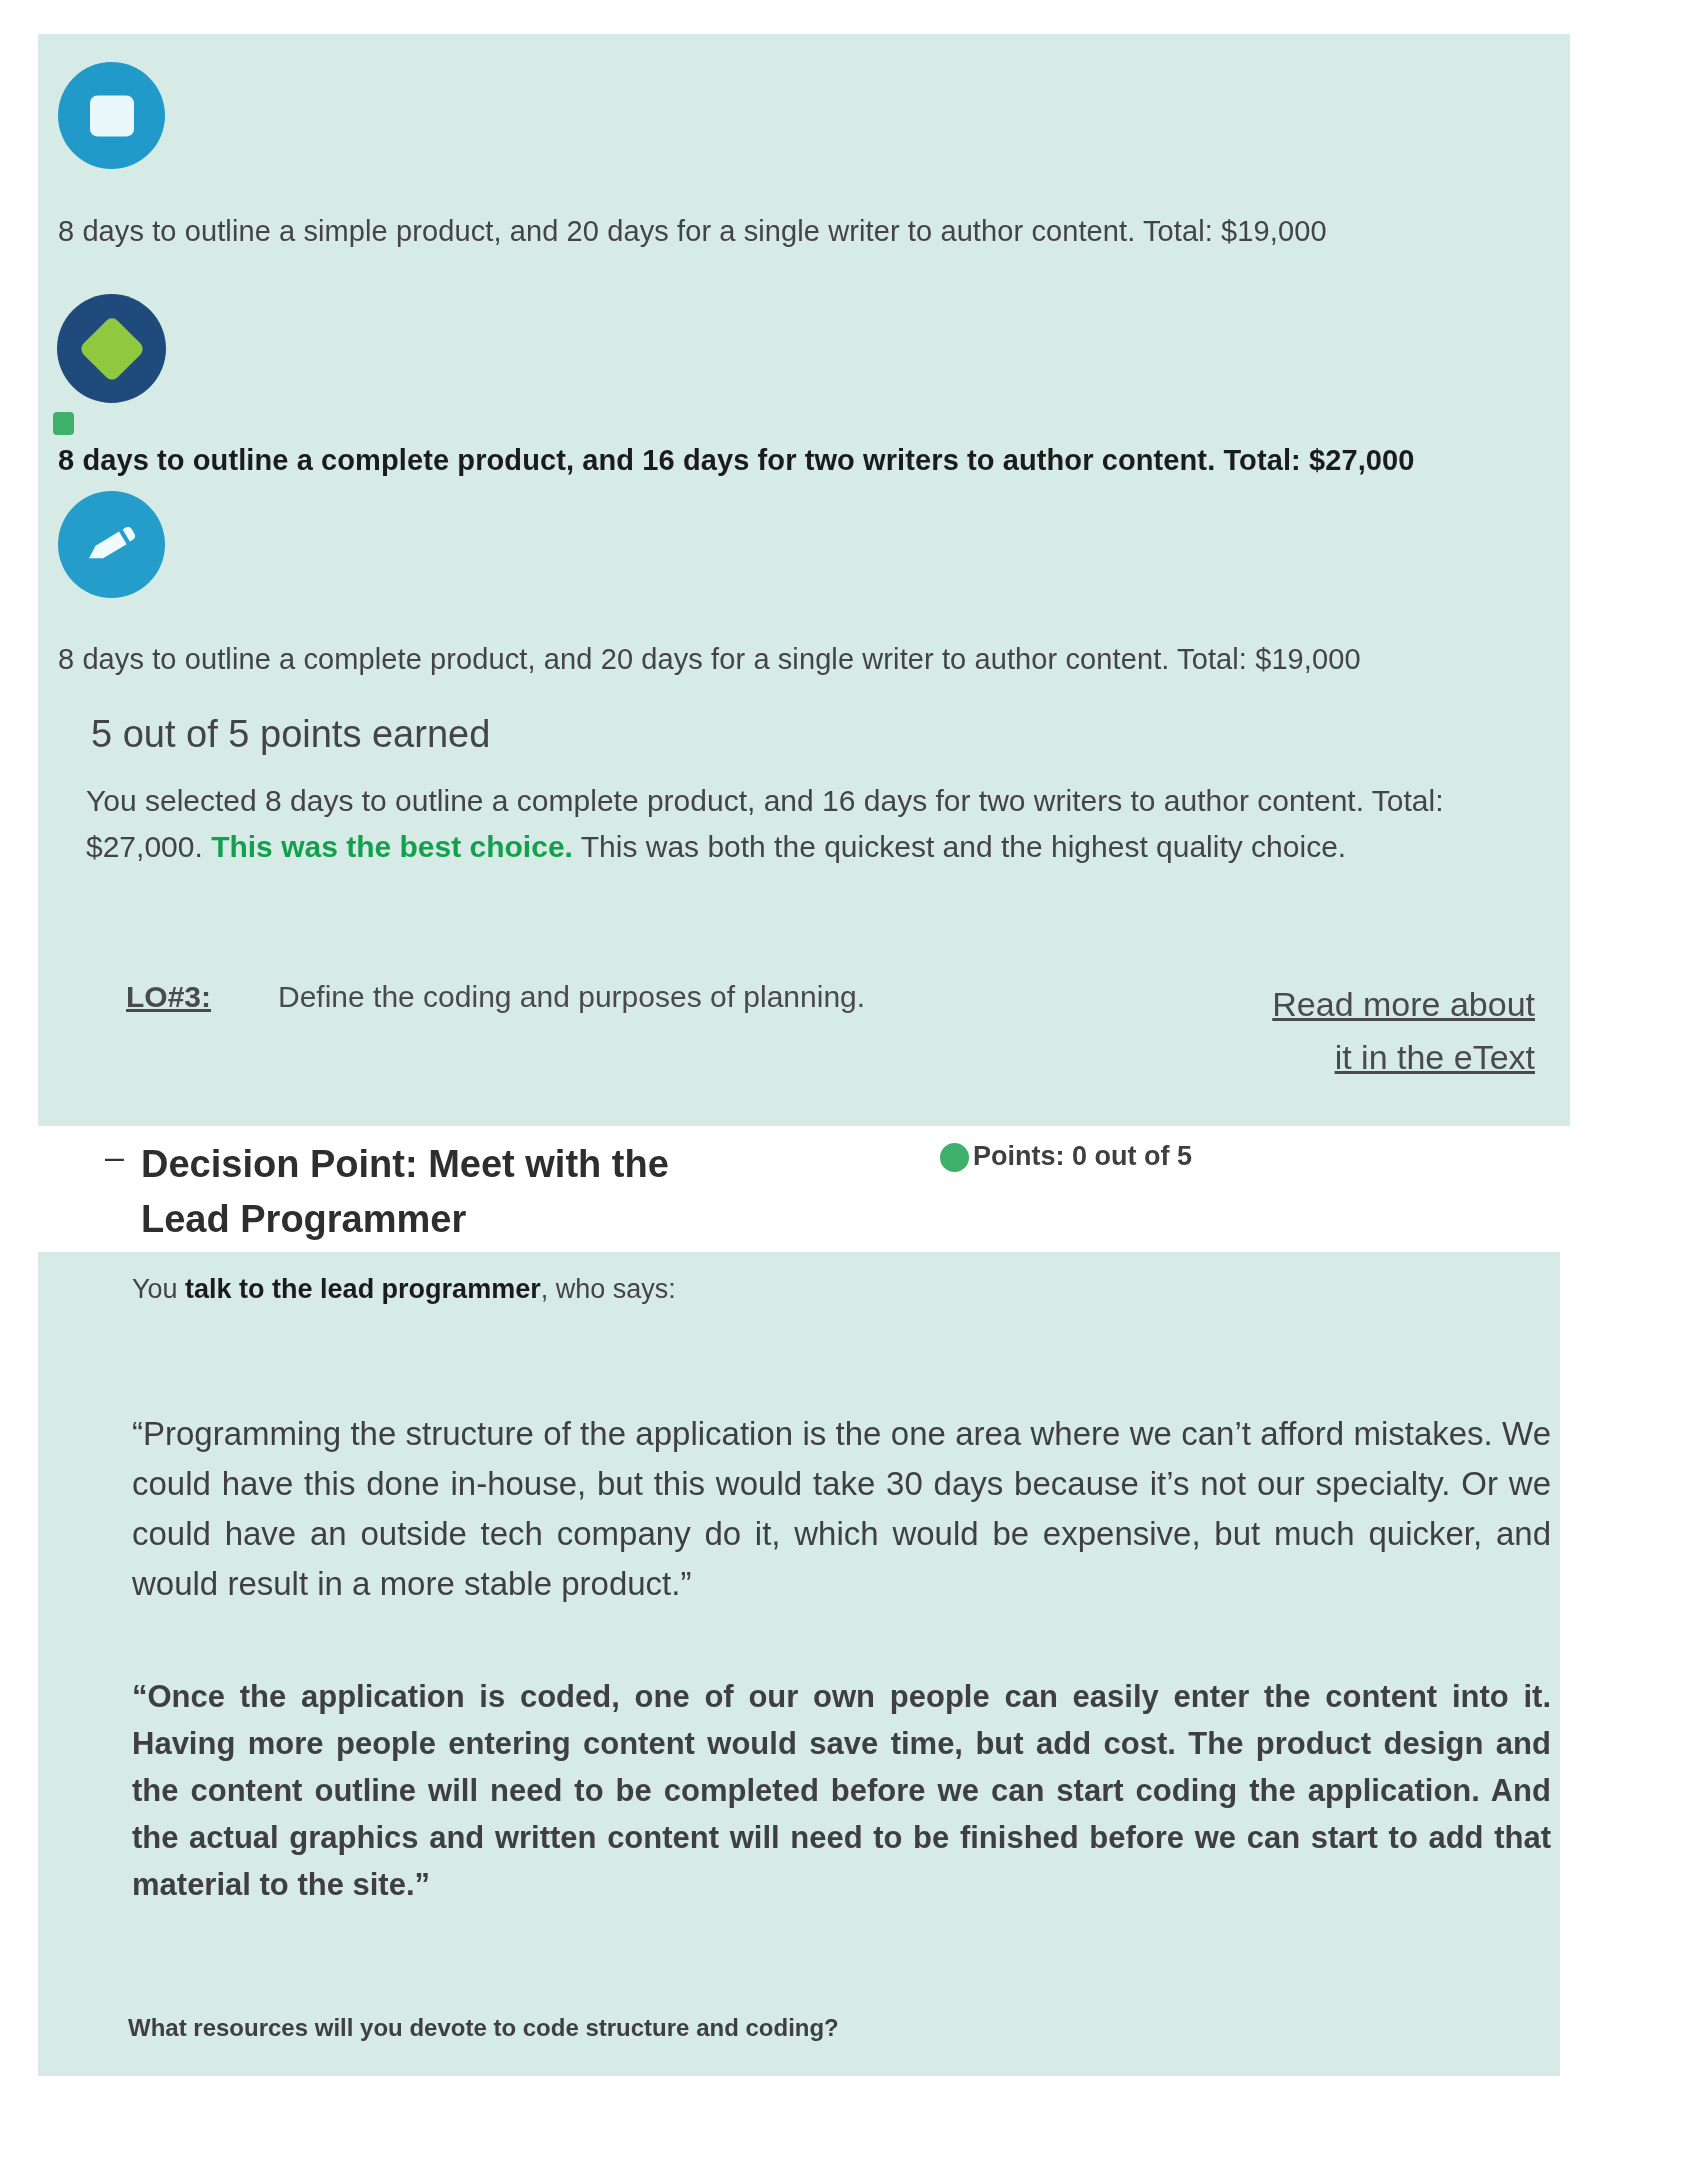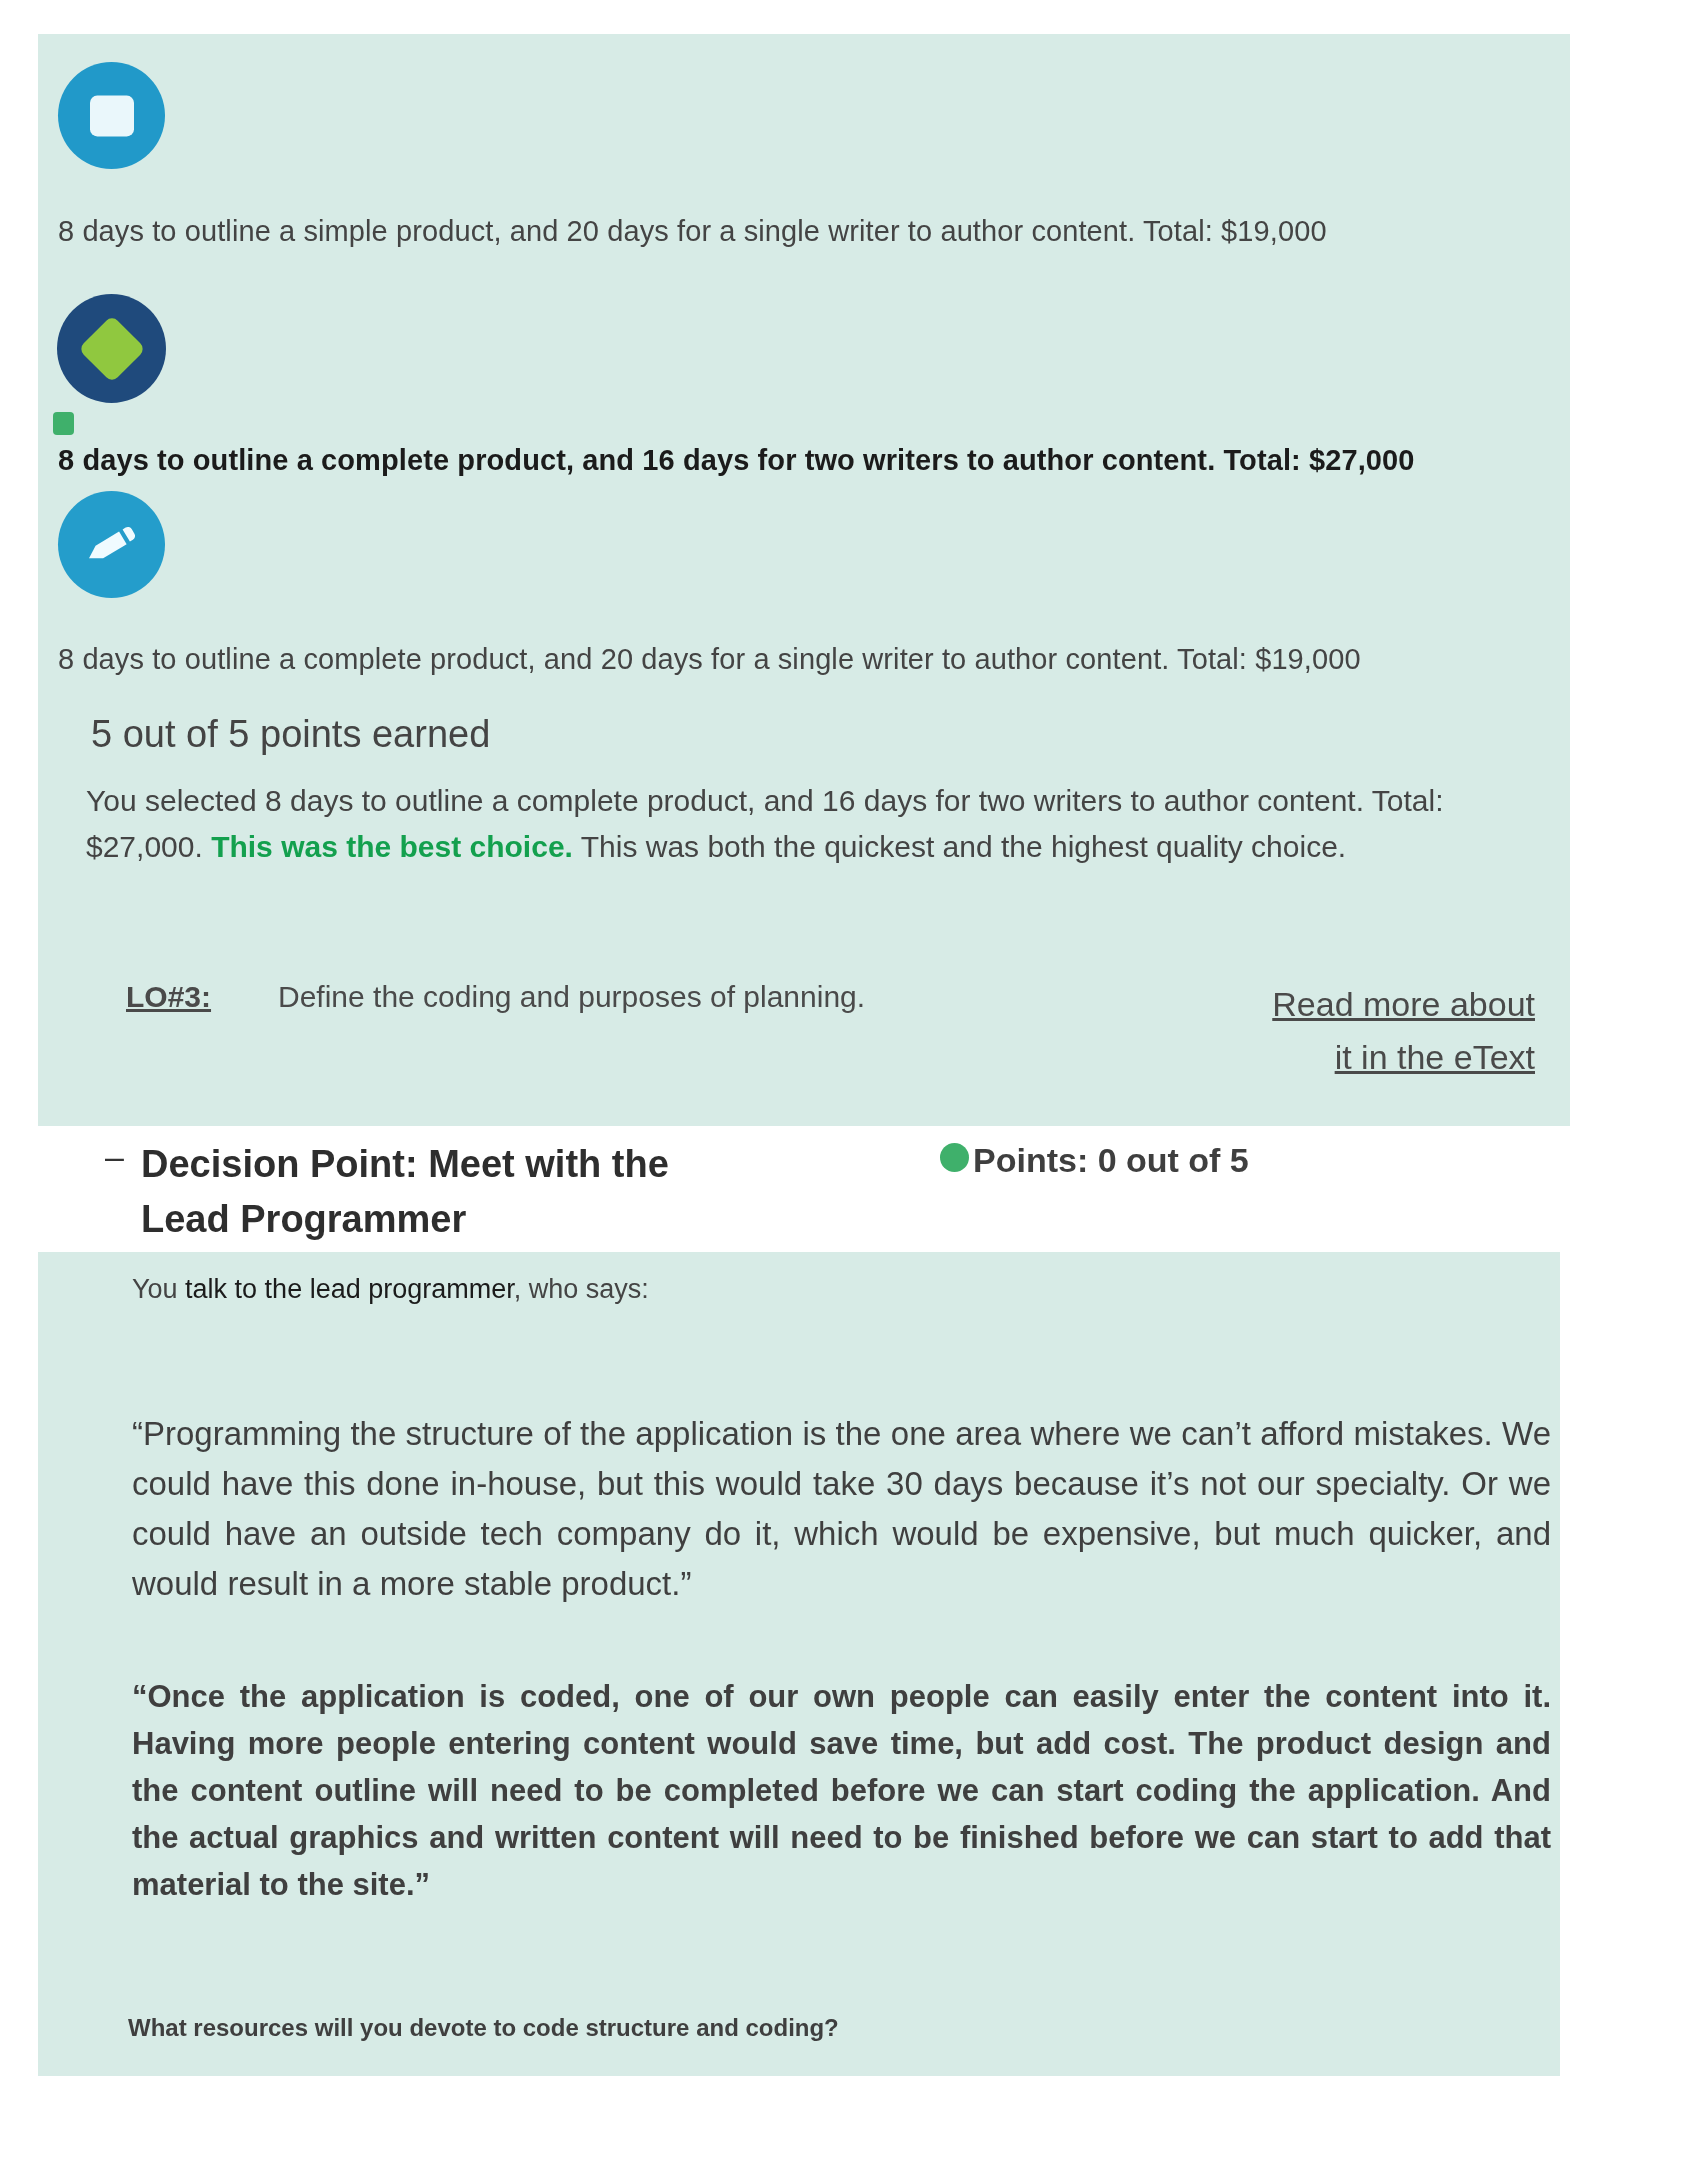--- a/index.html
+++ b/index.html
@@ -16,32 +16,32 @@
   .ic2{left:57px;width:109px;height:109px;background:#1f4a7c;}
   .ic3{left:58px;width:107px;height:107px;background:#249dcb;}
 
   .sq{position:absolute;left:50%;top:50%;transform:translate(-50%,-50%);background:#eaf7fb;}
   .diamond{position:absolute;left:50%;top:50%;width:48px;height:48px;transform:translate(-50%,-50%) rotate(45deg);background:#90c83f;border-radius:8px;}
   .pencil{position:absolute;left:50%;top:50%;transform:translate(-50%,-50%);}
 
   .greendot{position:absolute;background:#3fb06b;border-radius:2.6px;}
 
   .row{position:absolute;font-size:38px;color:#444444;}
-  .bold{font-weight:normal;color:#1b1b1b;}
+  .bold{font-weight:bold;color:#1b1b1b;}
   .hl-green{color:#13a04e;font-weight:bold;}
 
   .lo{position:absolute;font-size:30px;color:#4a4a4a;}
   .etext{position:absolute;font-size:34px;color:#4a4a4a;text-align:right;line-height:1.55;}
   .etext u{text-decoration:underline;margin-top:45px;}
 
   .bullet{position:absolute;}
   .bullet .dash{position:absolute;left:0;top:0;font-size:34px;color:#333;}
   .bullet .btxt{position:absolute;left:36px;top:0;width:602px;font-size:38px;font-weight:bold;color:#2e2e2e;line-height:1.45;}
 
-  .points{position:absolute;font-size:34px;font-weight:bold;color:#3f3f3f;}
+  .points{position:absolute;font-size:27px;font-weight:bold;color:#3f3f3f;}
   .pointdot{position:absolute;border-radius:50%;background:#3fb06b;}
 
   p.q{position:absolute;font-size:33px;color:#3f3f3f;line-height:1.52;margin:0;text-align:justify;}
 </style>
 </head>
 <body>
 
 <div id="root">
 
   <div class="panel" id="feedback-panel"></div>

